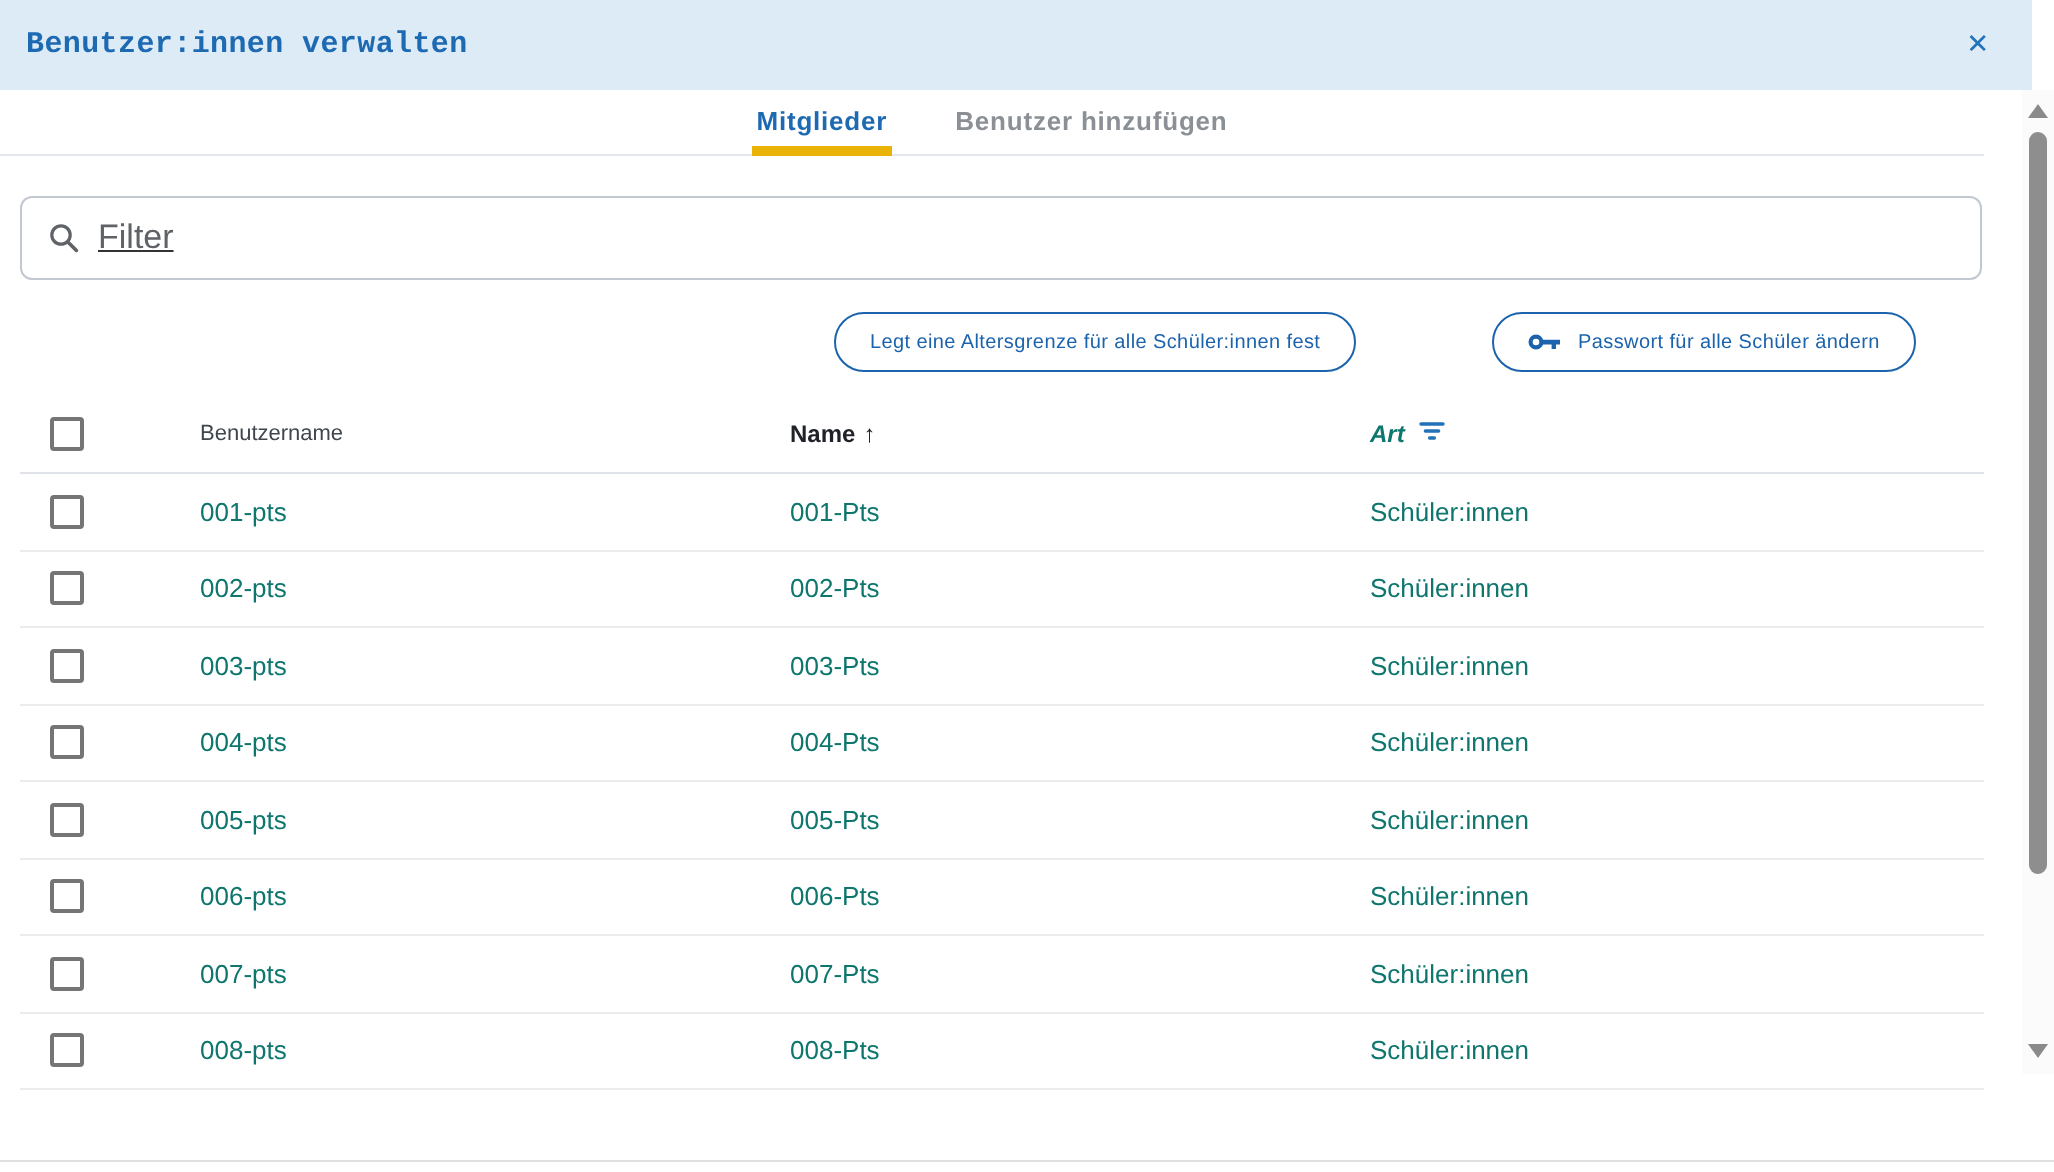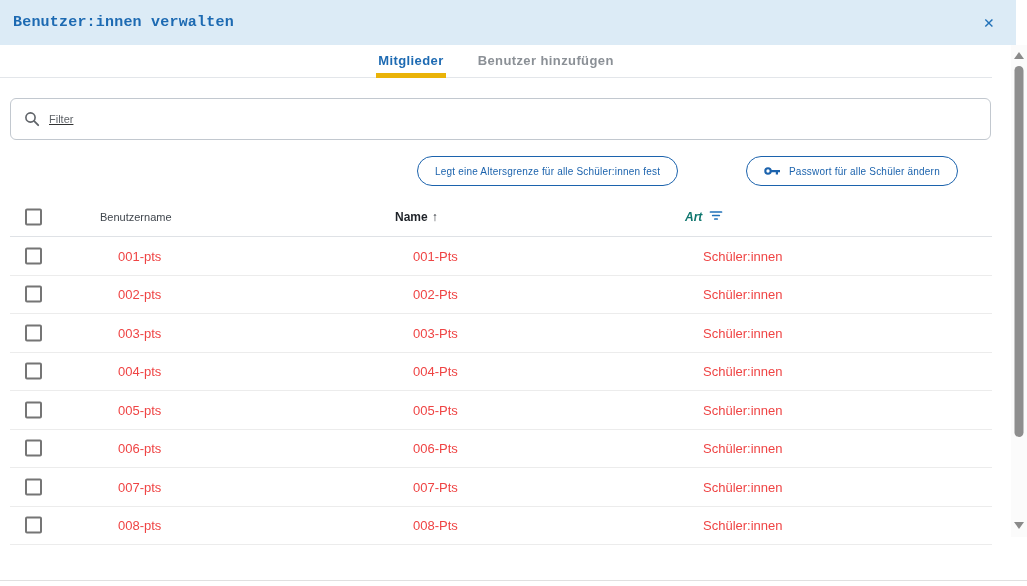--- a/index.html
+++ b/index.html
@@ -17,21 +17,21 @@
   .tabs { position:absolute; top:45px; left:0; width:992px; height:33px;
     border-bottom:1px solid #e3e6ea; display:flex; justify-content:center; gap:30px; }
   .tab { font-size:13px; letter-spacing:.4px; padding:8px 2px 6px; color:#8b9096;
     font-weight:600; cursor:pointer; height:33px; }
   .tab.active { color:#1d6ab2; border-bottom:5px solid #eab308; }
 
   
   .filter { position:absolute; top:98px; left:10px; width:981px; height:42px;
     border:1px solid #c2c8cf; border-radius:6px; display:flex; align-items:center;
     padding:0 13px; gap:9px; background:#fff; }
-  .filter input { border:none; outline:none; font-size:11px; flex:1; color:#333;
+  .filter input { border:none; outline:none; font-size:17px; flex:1; color:#333;
     font-family:"Liberation Sans", sans-serif; background:transparent;text-decoration:underline; }
   .filter input::placeholder { color:#5f6368; opacity:1; }
 
   
   .btn-outline { position:absolute; top:156px; height:30px; border:1.5px solid #1c63ad;
     border-radius:16px; background:#fff; color:#1c63ad; font-size:10px; letter-spacing:.2px;
     font-weight:500; padding:0 17px; display:flex; align-items:center; gap:8px;
     cursor:pointer; font-family:"Liberation Sans", sans-serif; white-space:nowrap; }
   .btn-age  { left:417px; }
   .btn-pass { left:746px; }
@@ -41,21 +41,21 @@
     border-bottom:1px solid #dfe2e6; }
   .h-cell { position:absolute; top:50%; transform:translateY(-50%); white-space:nowrap; }
   .h-user { left:90px;  font-size:11px; color:#40464d; }
   .h-name { left:385px; font-size:12px; font-weight:700; color:#1f2329; display:flex; align-items:center; gap:4px; }
   .h-type { left:675px; font-size:12px; font-weight:700; color:#0f766e; display:flex; align-items:flex-start; gap:7px;font-style:italic; }
   .sort-arrow { font-size:12px; font-weight:700; color:#1f2329; }
 
   .tbody { position:absolute; top:237px; left:10px; width:982px; }
   .trow { position:relative; height:38.5px; border-bottom:1px solid #ececec; }
   .cell { position:absolute; top:50%; transform:translateY(-50%); font-size:13px;
-    color:#ef4444; white-space:nowrap;margin-left:18px; }
+    color:#0f766e; white-space:nowrap; }
   .cell-user { left:90px; } .cell-name { left:385px; } .cell-type { left:675px; }
 
   .cb { position:absolute; left:15px; top:50%; transform:translateY(-50%); width:17px;
     height:17px; border:2px solid #757575; border-radius:2px; background:#fff; cursor:pointer; }
   .thead .cb { top:19px; }
 
   
   .footer { position:absolute; top:537px; left:0; width:1027px; height:46px; background:#fff;
     border-top:1px solid #e0e0e0; display:flex; justify-content:center; z-index:5;margin-top:43px; }
   .btn-close { margin-top:14px; height:40px; padding:0 27px; border-radius:20px;

